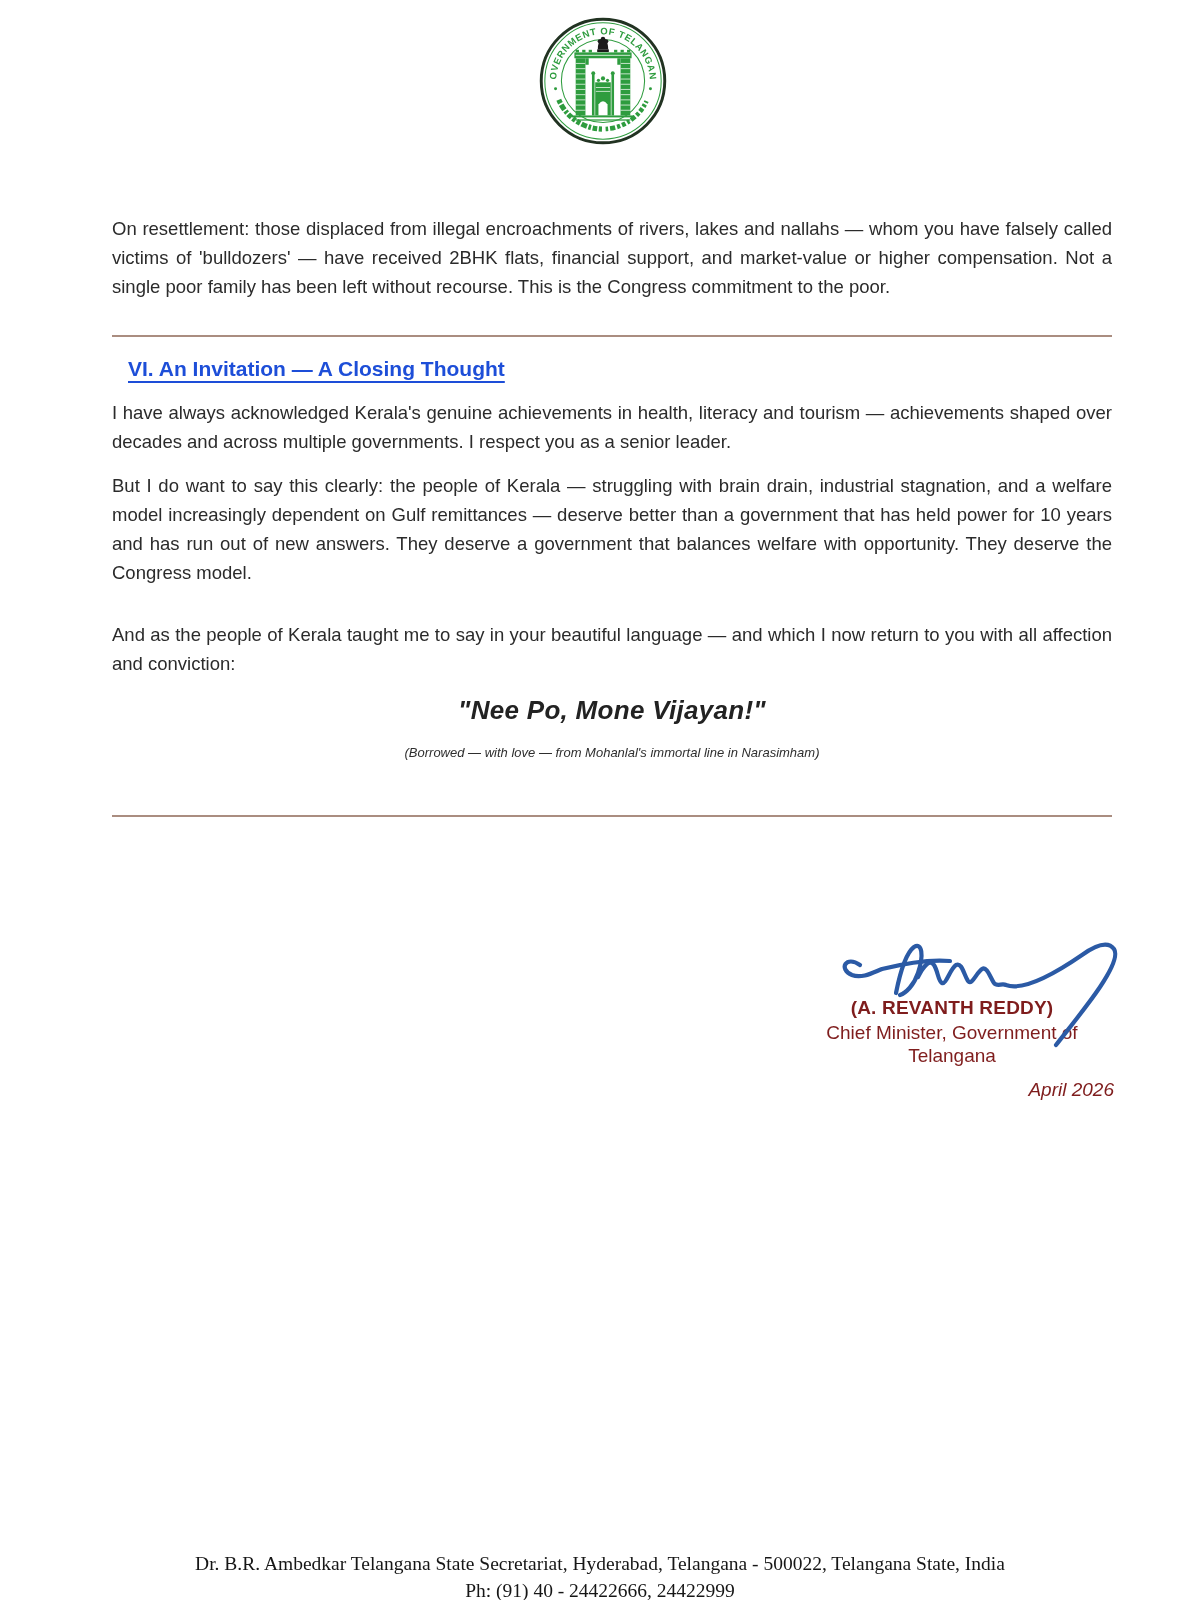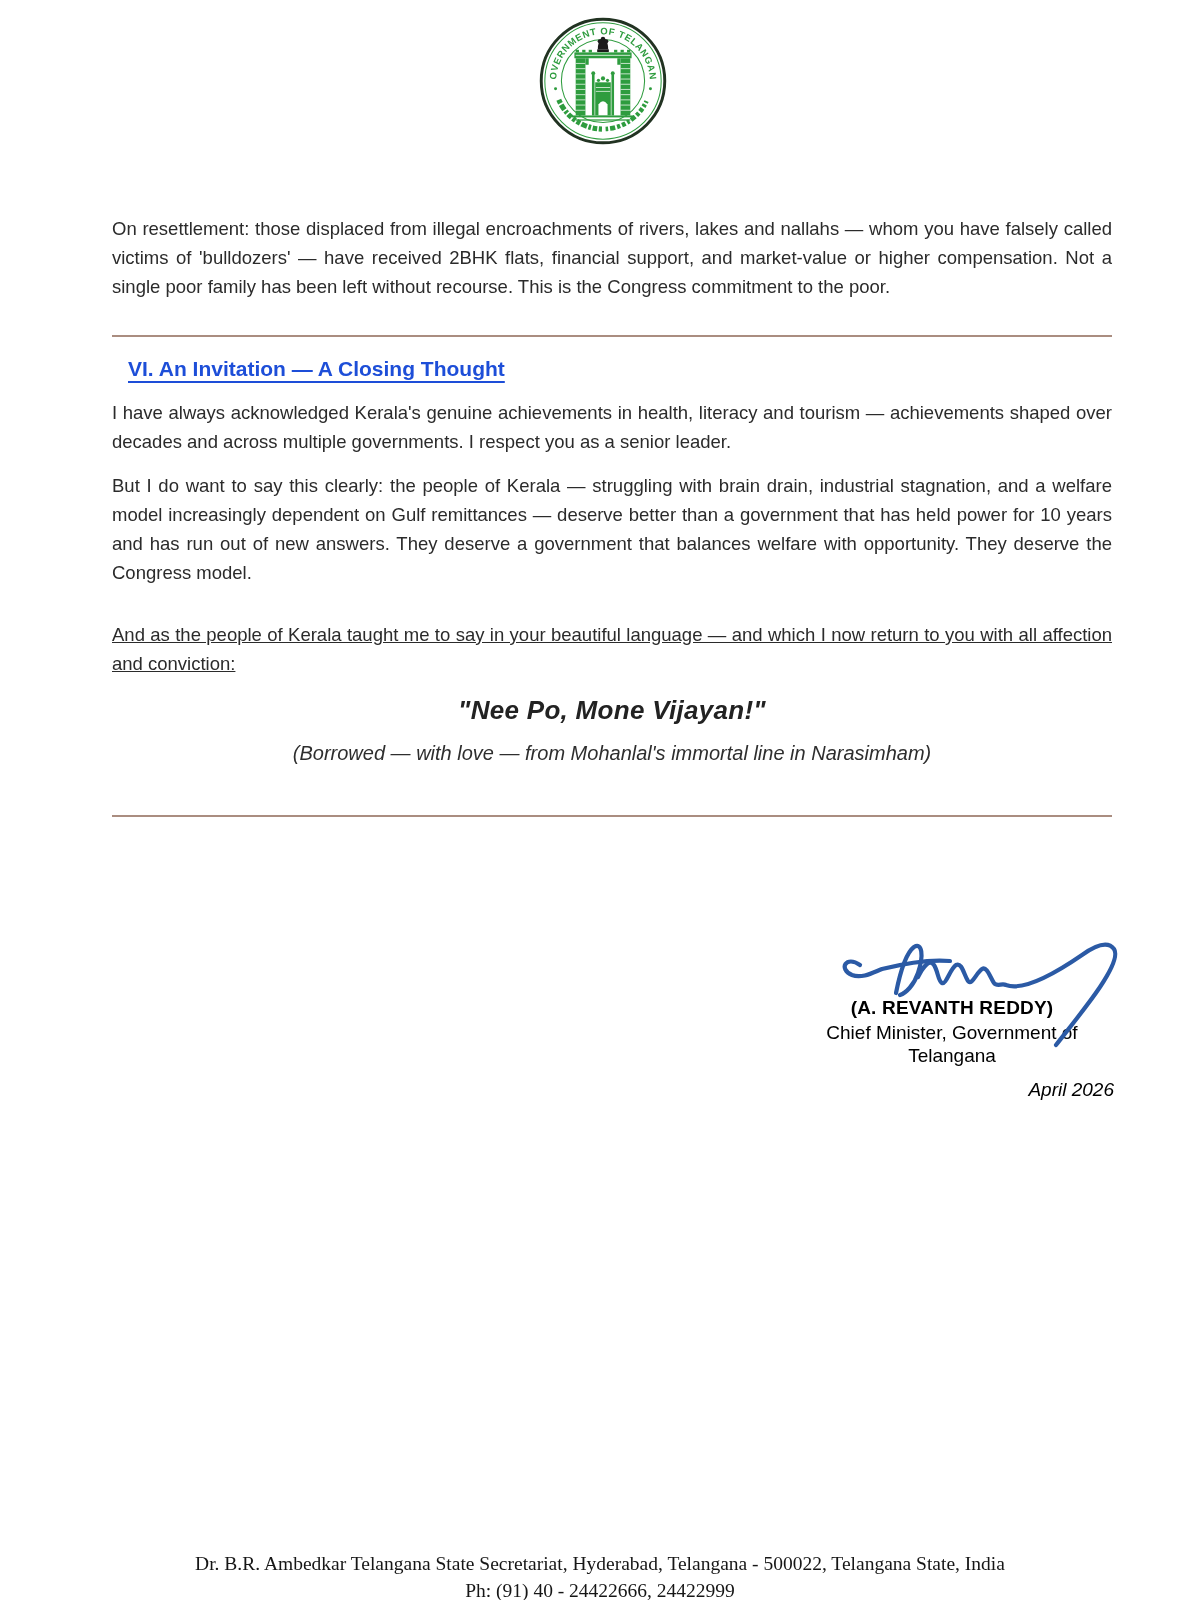--- a/index.html
+++ b/index.html
@@ -18,35 +18,35 @@
   }
   .p-intro { margin-bottom:34px !important; }
   hr.rule { border:none; border-top:2px solid #aa8d80; margin:0; height:0; }
   hr.rule2 { margin-top:52px; }
   h2.section-heading {
     margin:19px 0 16px 16px; font-size:21px; line-height:26px; font-weight:bold;
     color:#1d4ed8; text-decoration:underline; text-decoration-thickness:2px;
     text-underline-offset:5px;
   }
   .p-before-quote { margin-bottom:33px !important; }
-  .p-lead { margin-top:0;text-decoration:underline; }
+  .p-lead { margin-top:0; }
   .quote-line {
     margin:12px 0 16px 0; text-align:center; font-size:26px; line-height:34px;
     font-weight:bold; font-style:italic; color:#222; letter-spacing:0.3px;
   }
   .quote-attr {
-    margin:0; text-align:center; font-size:20px; line-height:20px;
+    margin:0; text-align:center; font-size:13px; line-height:20px;
     font-style:italic; color:#2e2e2e; margin-bottom:0;
   }
 
   .sig-ink { position:absolute; left:830px; top:925px; width:292px; height:132px; z-index:3; }
   .sig-ink svg { width:100%; height:100%; display:block; }
   .sig-text {
     position:absolute; left:790px; top:996px; width:324px; z-index:2;
-    text-align:center; font-size:19px; line-height:23px; color:#000000;
+    text-align:center; font-size:19px; line-height:23px; color:#7f1d1d;
   }
   .sig-name { font-weight:bold; letter-spacing:0.2px; }
   .sig-title { margin-top:2px; }
   .sig-date { margin-top:11px; text-align:right;font-style:italic; }
 
   .footer {
     position:absolute; left:0; top:1550px; width:1200px; text-align:center;
     font-family:"Liberation Serif", serif; font-size:19.5px; line-height:27px;
     color:#161616;
   }

